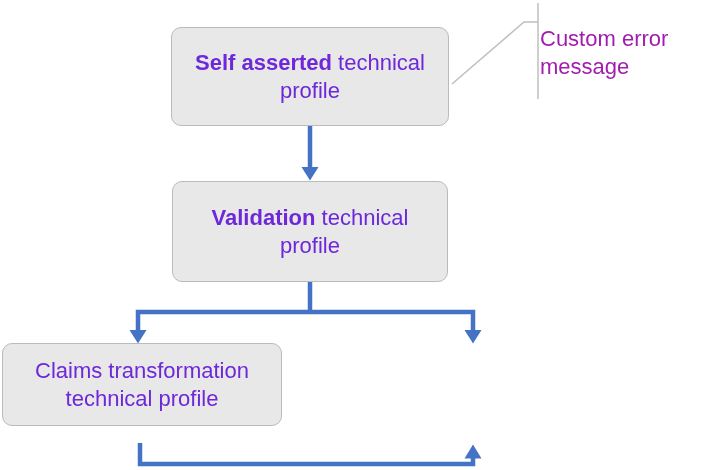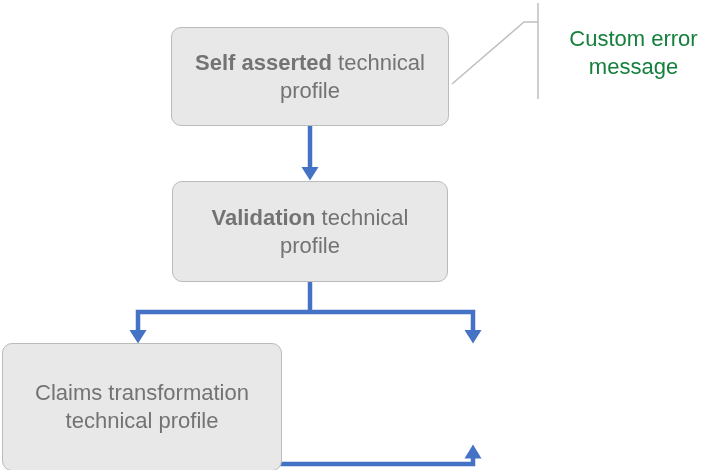--- a/index.html
+++ b/index.html
@@ -25,41 +25,40 @@
   .node {
     position: absolute;
     box-sizing: border-box;
     background: #e9e8e8;
     border: 1.5px solid #bcbbbb;
     border-radius: 10px;
     display: flex;
     align-items: center;
     justify-content: center;
     text-align: center;
-    color: #737373;
+    color: #6d28d9;
     font-size: 22px;
     line-height: 28px;
   }
   .node-text {
     max-width: 246px;
   }
   .node-text.nowrap {
     max-width: none;
     white-space: nowrap;
   }
   .node-text .b {
     font-weight: 700;
   }
   .callout-text {
     position: absolute;
     left: 540px;
     top: 25px;
     width: 187px;
-    text-align: center;
-    color: #15803d;
+    color: #a21caf;
     font-size: 22px;
     line-height: 28px;
   }
 </style>
 </head>
 <body>
 
 <div class="canvas">
 
   <svg class="connector-layer" width="727" height="470" viewBox="0 0 727 470">
@@ -88,20 +87,20 @@
   </svg>
 
   <div class="node" style="left:171px; top:27px; width:278px; height:99px;">
     <div class="node-text"><span class="b">Self asserted</span><span> technical profile</span></div>
   </div>
 
   <div class="node" style="left:172px; top:181px; width:276px; height:101px;">
     <div class="node-text"><span class="b">Validation</span><span> technical profile</span></div>
   </div>
 
-  <div class="node" style="left:2px; top:343px; width:280px; height:128px;">
+  <div class="node" style="left:2px; top:343px; width:280px; height:83px;">
     <div class="node-text"><span class="b"></span><span>Claims transformation technical profile</span></div>
   </div>
 
 
   <div class="callout-text">Custom error message</div>
 
 </div>
 
 </body></html>

